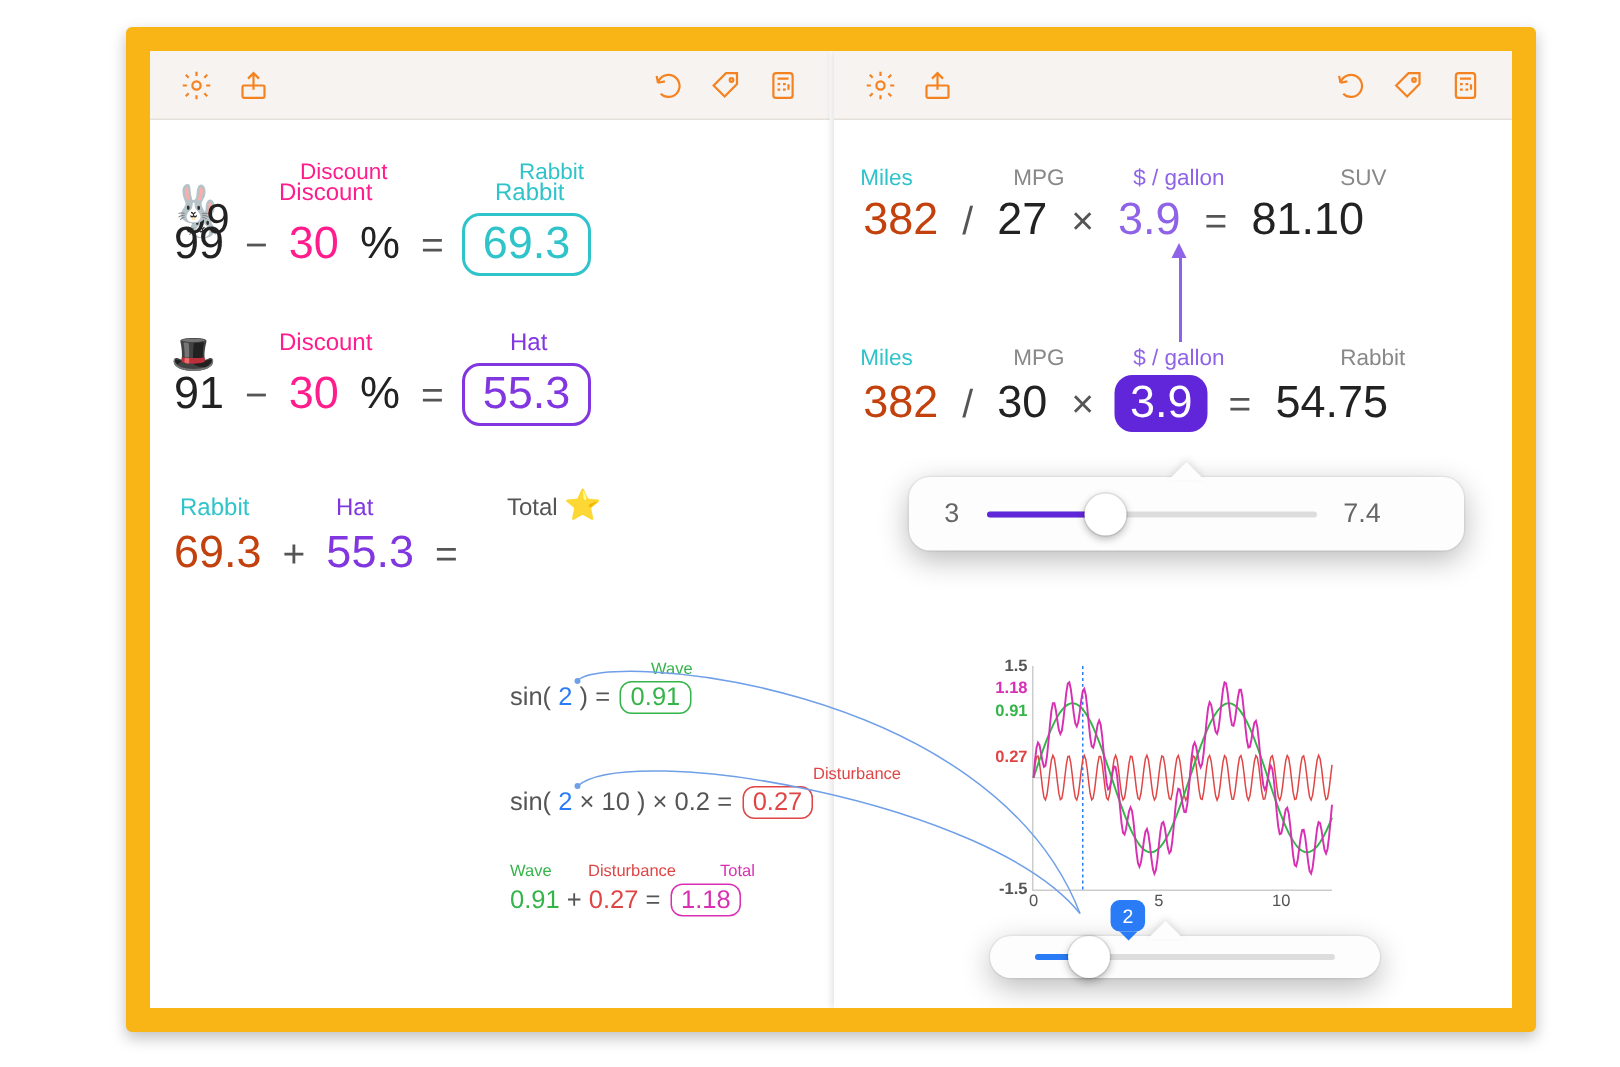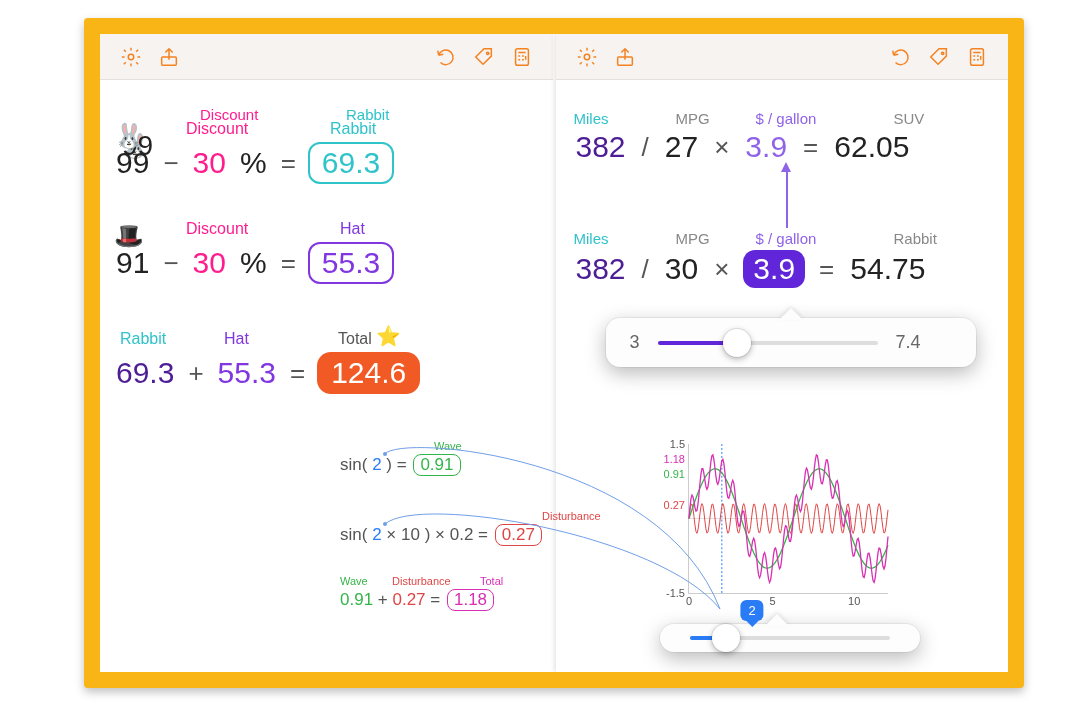--- a/index.html
+++ b/index.html
@@ -69,21 +69,21 @@
     position: relative;
     margin: 28px 0 34px 10px;
     display: flex;
     align-items: center;
     gap: 8px;
   }
   .expr-row.tight { margin-top: 18px; margin-bottom: 44px; }
   .tok { font-weight: 200; padding: 0 2px; }
   .tok.black { color: #222; }
   .tok.pink { color: #ff1d8e; }
-  .tok.teal { color: #4c1d95; }
+  .tok.teal { color: #c2410c; }
   .tok.purple { color: #8136e0; }
   .tok.opsym { color: #555; font-size: 26px; }
   .lbl { position: absolute; white-space: nowrap; }
   .emoji { font-size: 24px; }
   .pill {
     display: inline-flex;
     align-items: center;
     padding: 2px 12px;
     border-radius: 12px;
   }
@@ -150,21 +150,21 @@
   .mini .blue { color:#2a7cf6; }
 
   
   .chart {
     position:absolute;
     width: 200px; height: 150px;
     left: 588px; top: 410px;
     border-left:1px solid #ccc;
     border-bottom:1px solid #ccc;
   }
-  .chart .ytick { position:absolute; font-size:11px; color:#555; right:calc(100% + 4px); transform:translateY(-50%); }
+  .chart .ytick { position:absolute; font-size:11px; color:#555; right:calc(100% + 4px); transform:translateY(-50%);font-weight:bold; }
   .chart .xtick { position:absolute; font-size:11px; color:#555; top:calc(100% + 2px); transform:translateX(-50%); }
   .chart svg { position:absolute; left:0; top:0; width:100%; height:100%; overflow:visible; }
 
   
   .popover.bottom {
     left: 560px; top: 590px;
     width: 260px;
     padding: 12px 20px;
     justify-content:center;
   }
@@ -263,21 +263,20 @@
         <div style="position:absolute; left:14px; top:250px;">
           <span class="lbl" style="left:6px; top:0; color:#2fc3ca; font-size:16px;">Rabbit</span>
           <span class="lbl" style="left:110px; top:0; color:#8136e0; font-size:16px;">Hat</span>
           <span class="lbl" style="left:224px; top:0; color:#555; font-size:16px;">Total</span>
           <span style="position:absolute; left:262px; top:-6px; font-size:20px;">⭐</span>
           <div style="position:absolute; left:0; top:22px; display:flex; align-items:center; gap:10px; font-size:30px;">
             <span class="tok teal">69.3</span>
             <span class="tok opsym">+</span>
             <span class="tok purple">55.3</span>
             <span class="tok opsym">=</span>
-            <span class="pill pill-orange" style="font-size:30px;">124.6</span>
           </div>
         </div>
 
       </div>
     </div>
 
     <div class="panel">
       <div class="toolbar">
         <div class="tb-btn">
           <svg viewBox="0 0 24 24">
@@ -317,21 +316,21 @@
           <span class="col-lbl" style="left:102px; top:0;">MPG</span>
           <span class="col-lbl purple" style="left:182px; top:0;">$ / gallon</span>
           <span class="col-lbl" style="left:320px; top:0;">SUV</span>
           <div style="position:absolute; left:0; top:20px; display:flex; align-items:center; gap:12px; font-size:30px;">
             <span class="tok teal">382</span>
             <span class="tok opsym">/</span>
             <span class="tok black">27</span>
             <span class="tok opsym">×</span>
             <span class="tok" style="color:#8f63e8;">3.9</span>
             <span class="tok opsym">=</span>
-            <span class="tok black">62.05</span>
+            <span class="tok black">81.10</span>
           </div>
         </div>
 
         <div style="position:absolute; left:230px; top:90px; width:2px; height:58px; background:#8f63e8;"></div>
         <div class="arrowhead" style="left:225px; top:82px;"></div>
 
         <div style="position:absolute; left:18px; top:150px; width:470px;">
           <span class="col-lbl teal" style="left:0; top:0;">Miles</span>
           <span class="col-lbl" style="left:102px; top:0;">MPG</span>
           <span class="col-lbl purple" style="left:182px; top:0;">$ / gallon</span>

